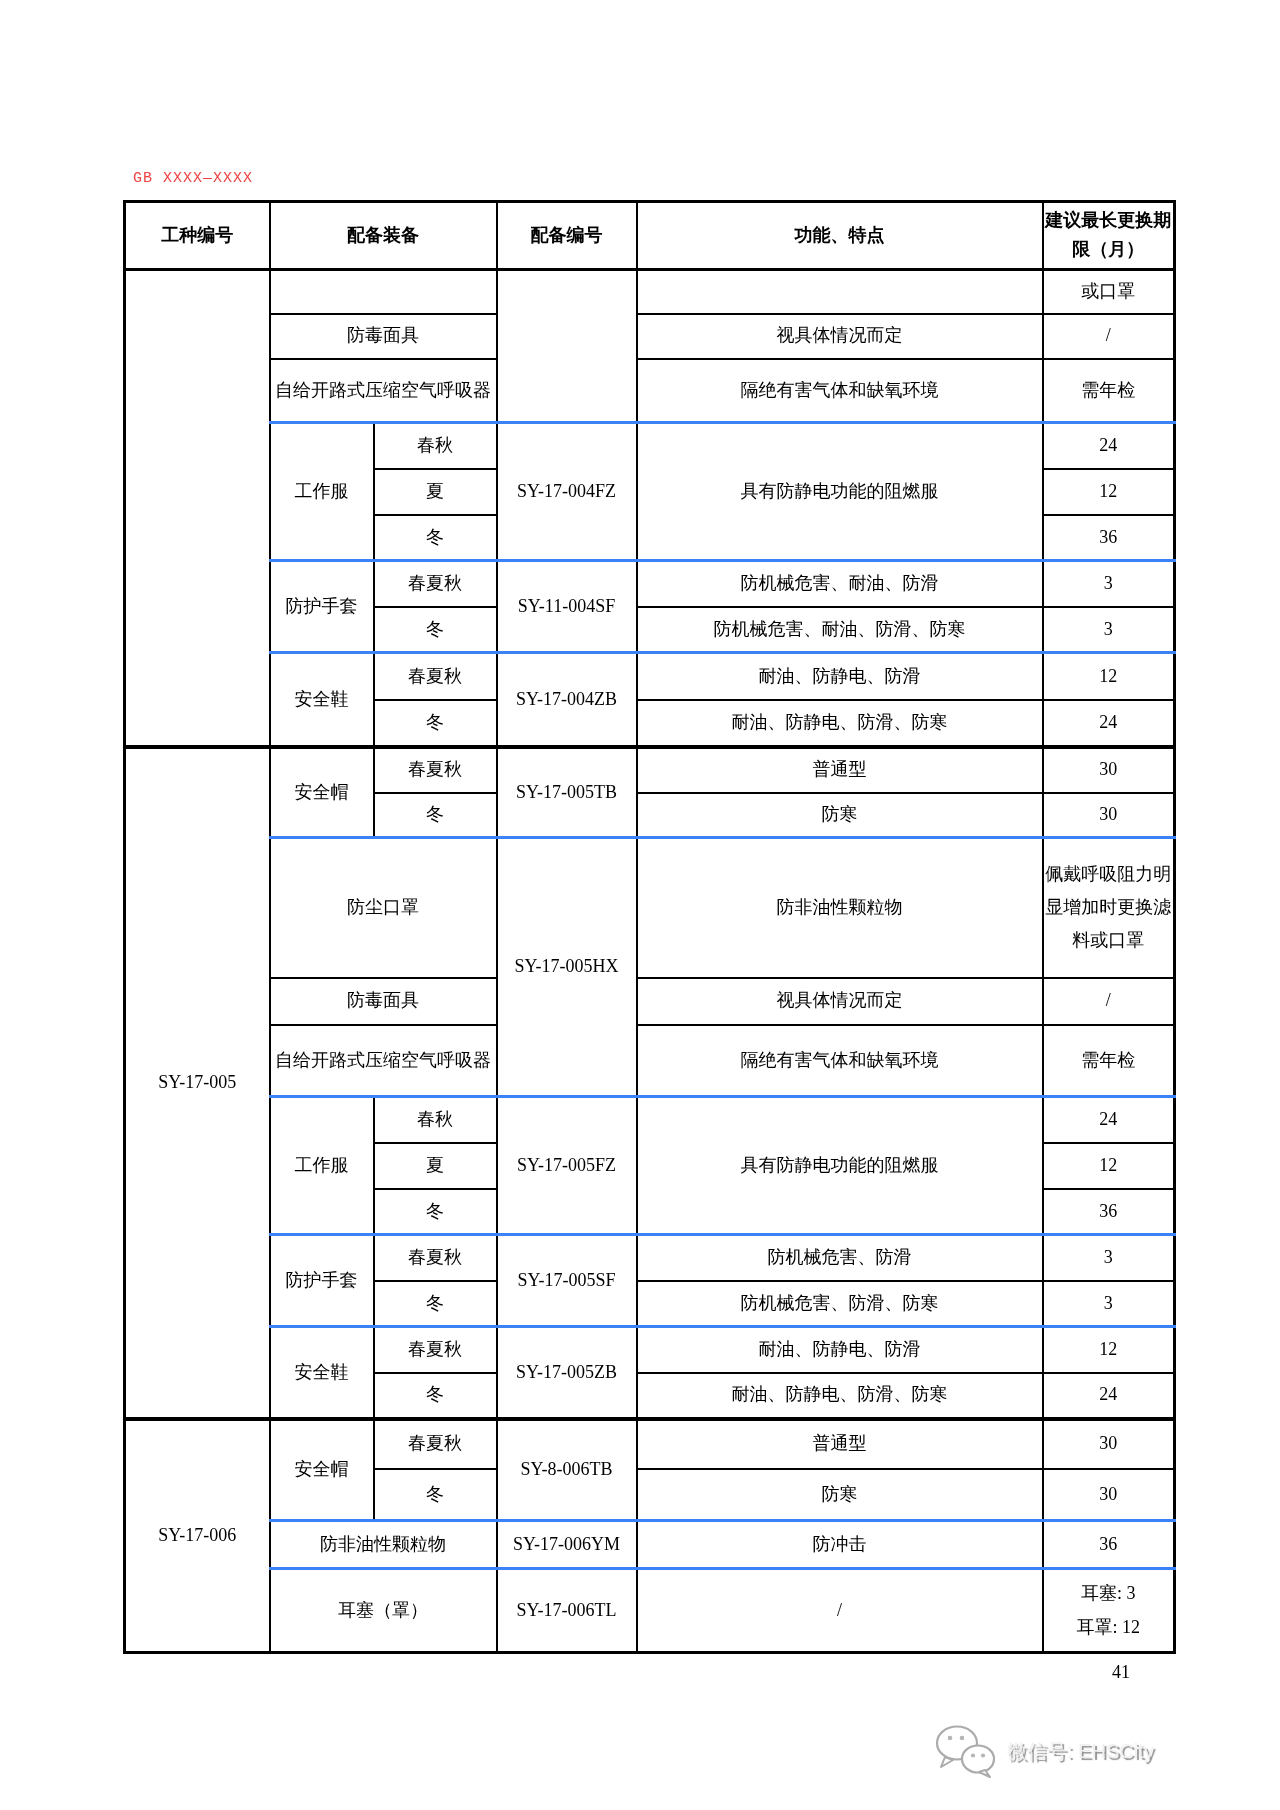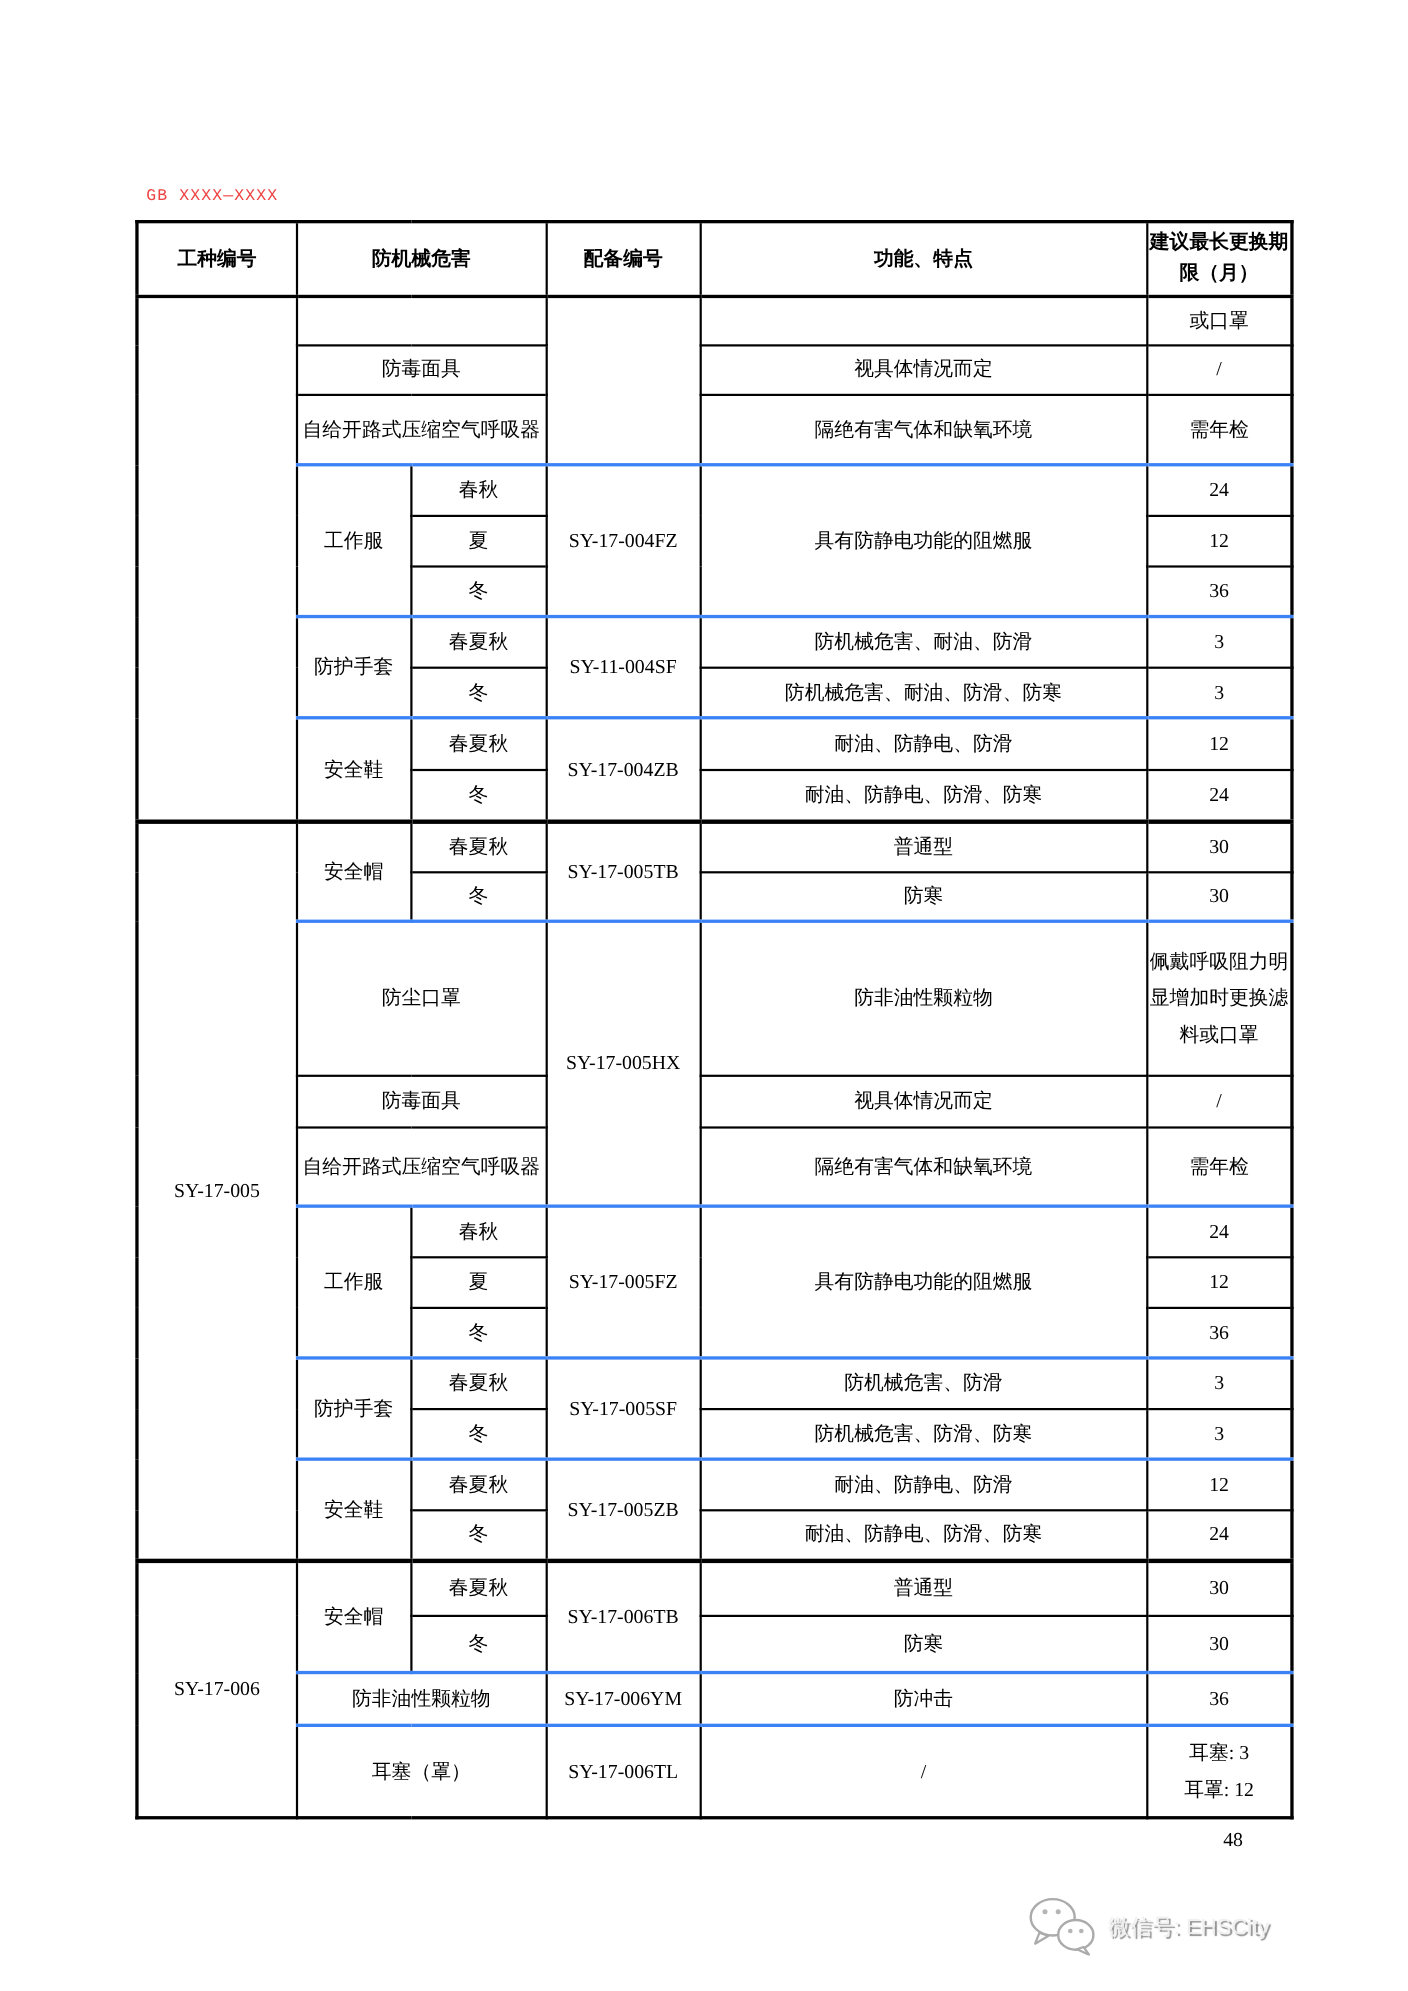--- a/index.html
+++ b/index.html
@@ -70,21 +70,21 @@
     <col style="width:145px">
       <col style="width:104px">
       <col style="width:123px">
     <col style="width:140px">
       <col style="width:406px">
       <col style="width:132px">
   </colgroup>
   <thead>
     <tr style="height:68px">
       <th>工种编号</th>
-      <th colspan="2">防机械危害</th>
+      <th colspan="2">配备装备</th>
       <th>配备编号</th>
       <th>功能、特点</th>
       <th class="c5h">建议最长更换期限（月）</th>
     </tr>
   </thead>
   <tbody>
 
     <tr style="height:44px">
       <td rowspan="10" class="cid"></td>
       <td colspan="2" class="ceq"></td>
@@ -208,21 +208,21 @@
     <tr style="height:46px">
       <td class="cse">冬</td>
       <td class="cfn">耐油、防静电、防滑、防寒</td>
       <td class="cpd">24</td>
     </tr>
 
     <tr class="sec" style="height:50px">
       <td rowspan="4" class="cid">SY-17-006</td>
       <td rowspan="2" class="ceq">安全帽</td>
       <td class="cse">春夏秋</td>
-      <td rowspan="2" class="cco">SY-17-006TB</td>
+      <td rowspan="2" class="cco">SY-8-006TB</td>
       <td class="cfn">普通型</td>
       <td class="cpd">30</td>
     </tr>
     <tr style="height:52px">
       <td class="cse">冬</td>
       <td class="cfn">防寒</td>
       <td class="cpd">30</td>
     </tr>
     <tr class="g" style="height:48px">
       <td colspan="2" class="ceq">防非油性颗粒物</td>
@@ -235,21 +235,21 @@
       <td class="cco">SY-17-006TL</td>
       <td class="cfn">/</td>
       <td class="cpd left">
         <div>耳塞: 3</div>
         <div>耳罩: 12</div>
       </td>
     </tr>
   </tbody>
 </table>
 
-<div class="pageno">48</div>
+<div class="pageno">41</div>
 
 <div class="watermark">
   <svg class="wm-icon" width="64" height="54" viewBox="0 0 64 54">
     <ellipse cx="24" cy="19" rx="20" ry="16.5" fill="#ffffff" stroke="#ababab" stroke-width="2.2"></ellipse>
     <path d="M12 33 L8 43 L20 36 Z" fill="#ffffff" stroke="#ababab" stroke-width="2" stroke-linejoin="round"></path>
     <circle cx="17" cy="14" r="2.3" fill="#b5b5b5"></circle>
     <circle cx="29" cy="14" r="2.3" fill="#b5b5b5"></circle>
     <ellipse cx="45" cy="35" rx="16" ry="13.5" fill="#ffffff" stroke="#ababab" stroke-width="2.2"></ellipse>
     <path d="M52 46 L57 53 L46 48 Z" fill="#ffffff" stroke="#ababab" stroke-width="2" stroke-linejoin="round"></path>
     <circle cx="40" cy="31.5" r="2.1" fill="#b5b5b5"></circle>

